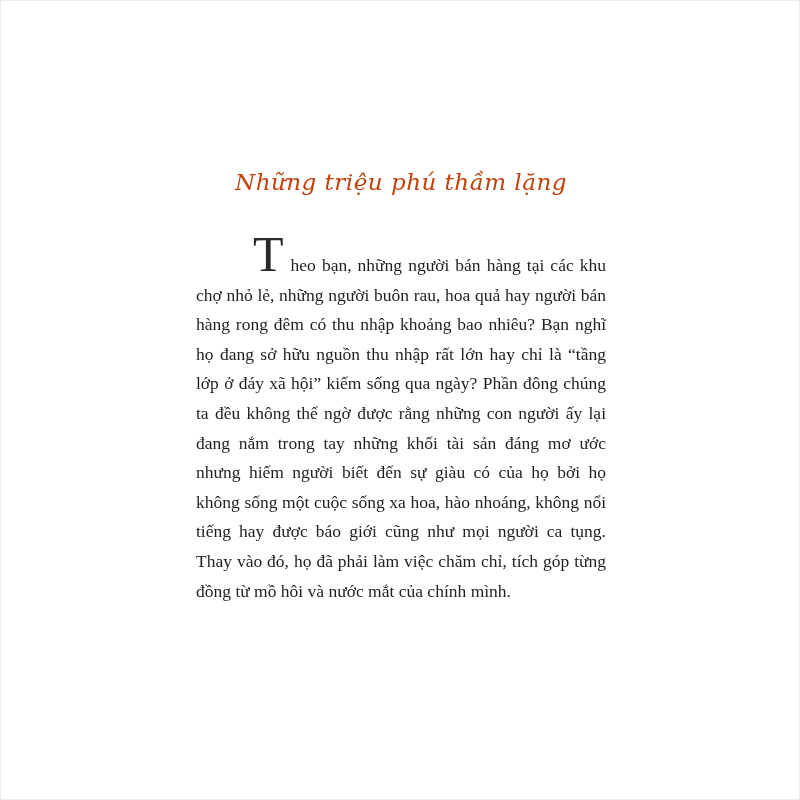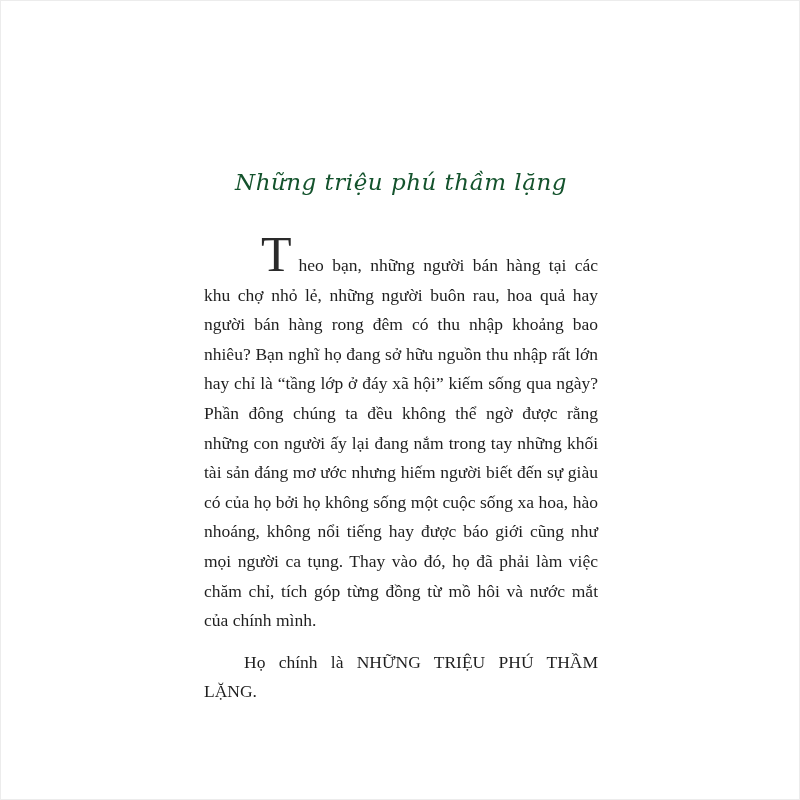--- a/index.html
+++ b/index.html
@@ -25,24 +25,24 @@
     width: 418px;
   }
   .chapter-title {
     margin: 0 0 56px 0;
     text-align: center;
     font-family: "DejaVu Serif", "Liberation Serif", serif;
     font-style: italic;
     font-weight: normal;
     font-size: 23px;
     letter-spacing: 0.5px;
-    color: #14532d;
+    color: #c2410c;
   }
   .para {
-    margin: 12px;
+    margin: 4px;
     font-size: 17.5px;
     line-height: 29.6px;
     text-align: justify;
     text-justify: inter-word;
     color: #1f1f1f;
   }
   .para.first {
     text-indent: 57px;
   }
   .para.indent {
@@ -60,17 +60,16 @@
 </head>
 <body>
 
 <div class="screenshot">
   <div class="content">
 
     <h1 class="chapter-title">Những triệu phú thầm lặng</h1>
 
     <p class="para first"><span class="initial">T</span><span>heo bạn, những người bán hàng tại các khu chợ nhỏ lẻ, những người buôn rau, hoa quả hay người bán hàng rong đêm có thu nhập khoảng bao nhiêu? Bạn nghĩ họ đang sở hữu nguồn thu nhập rất lớn hay chỉ là “tầng lớp ở đáy xã hội” kiếm sống qua ngày? Phần đông chúng ta đều không thể ngờ được rằng những con người ấy lại đang nắm trong tay những khối tài sản đáng mơ ước nhưng hiếm người biết đến sự giàu có của họ bởi họ không sống một cuộc sống xa hoa, hào nhoáng, không nổi tiếng hay được báo giới cũng như mọi người ca tụng. Thay vào đó, họ đã phải làm việc chăm chỉ, tích góp từng đồng từ mồ hôi và nước mắt của chính mình.</span></p>
 
-    <p class="para indent">Họ chính là NHỮNG TRIỆU PHÚ THẦM LẶNG.</p>
 
 
   </div>
 </div>
 
 </body></html>

